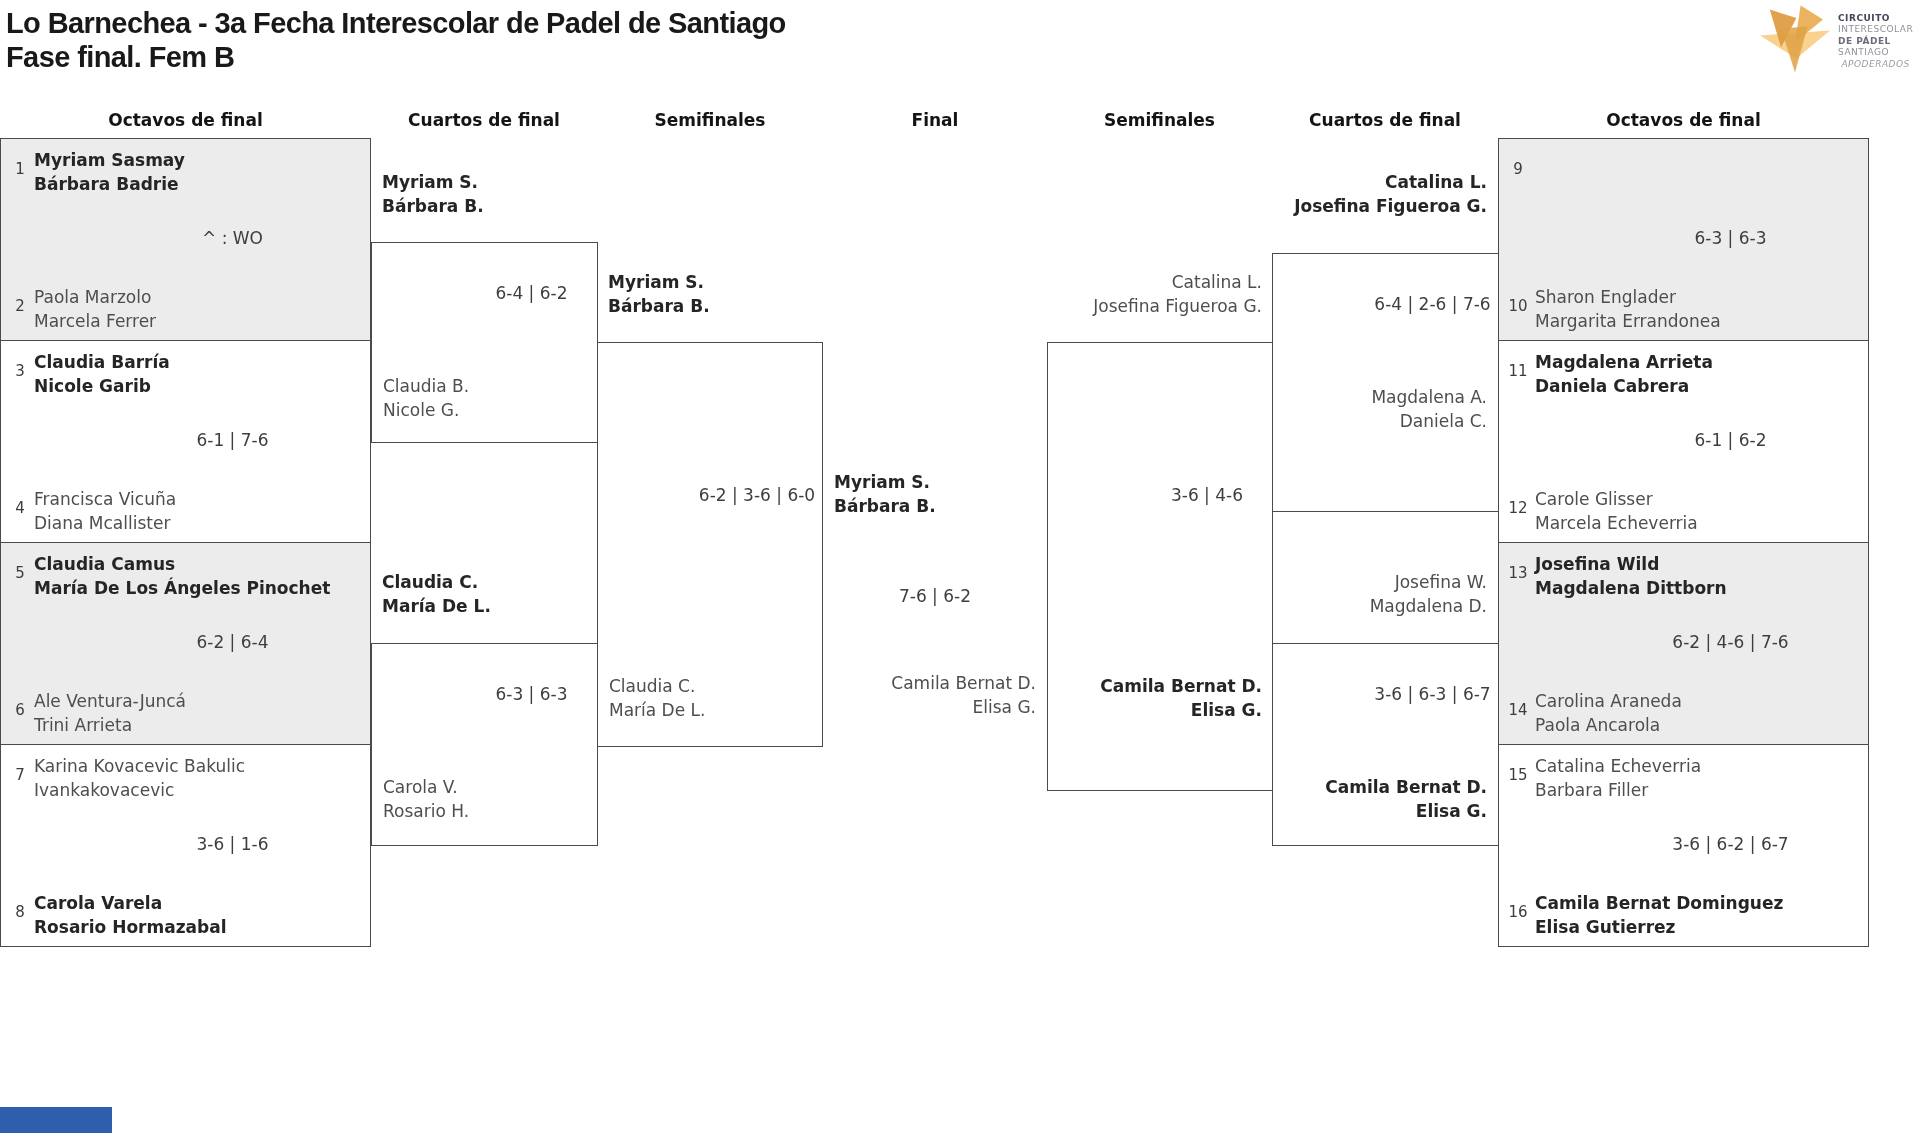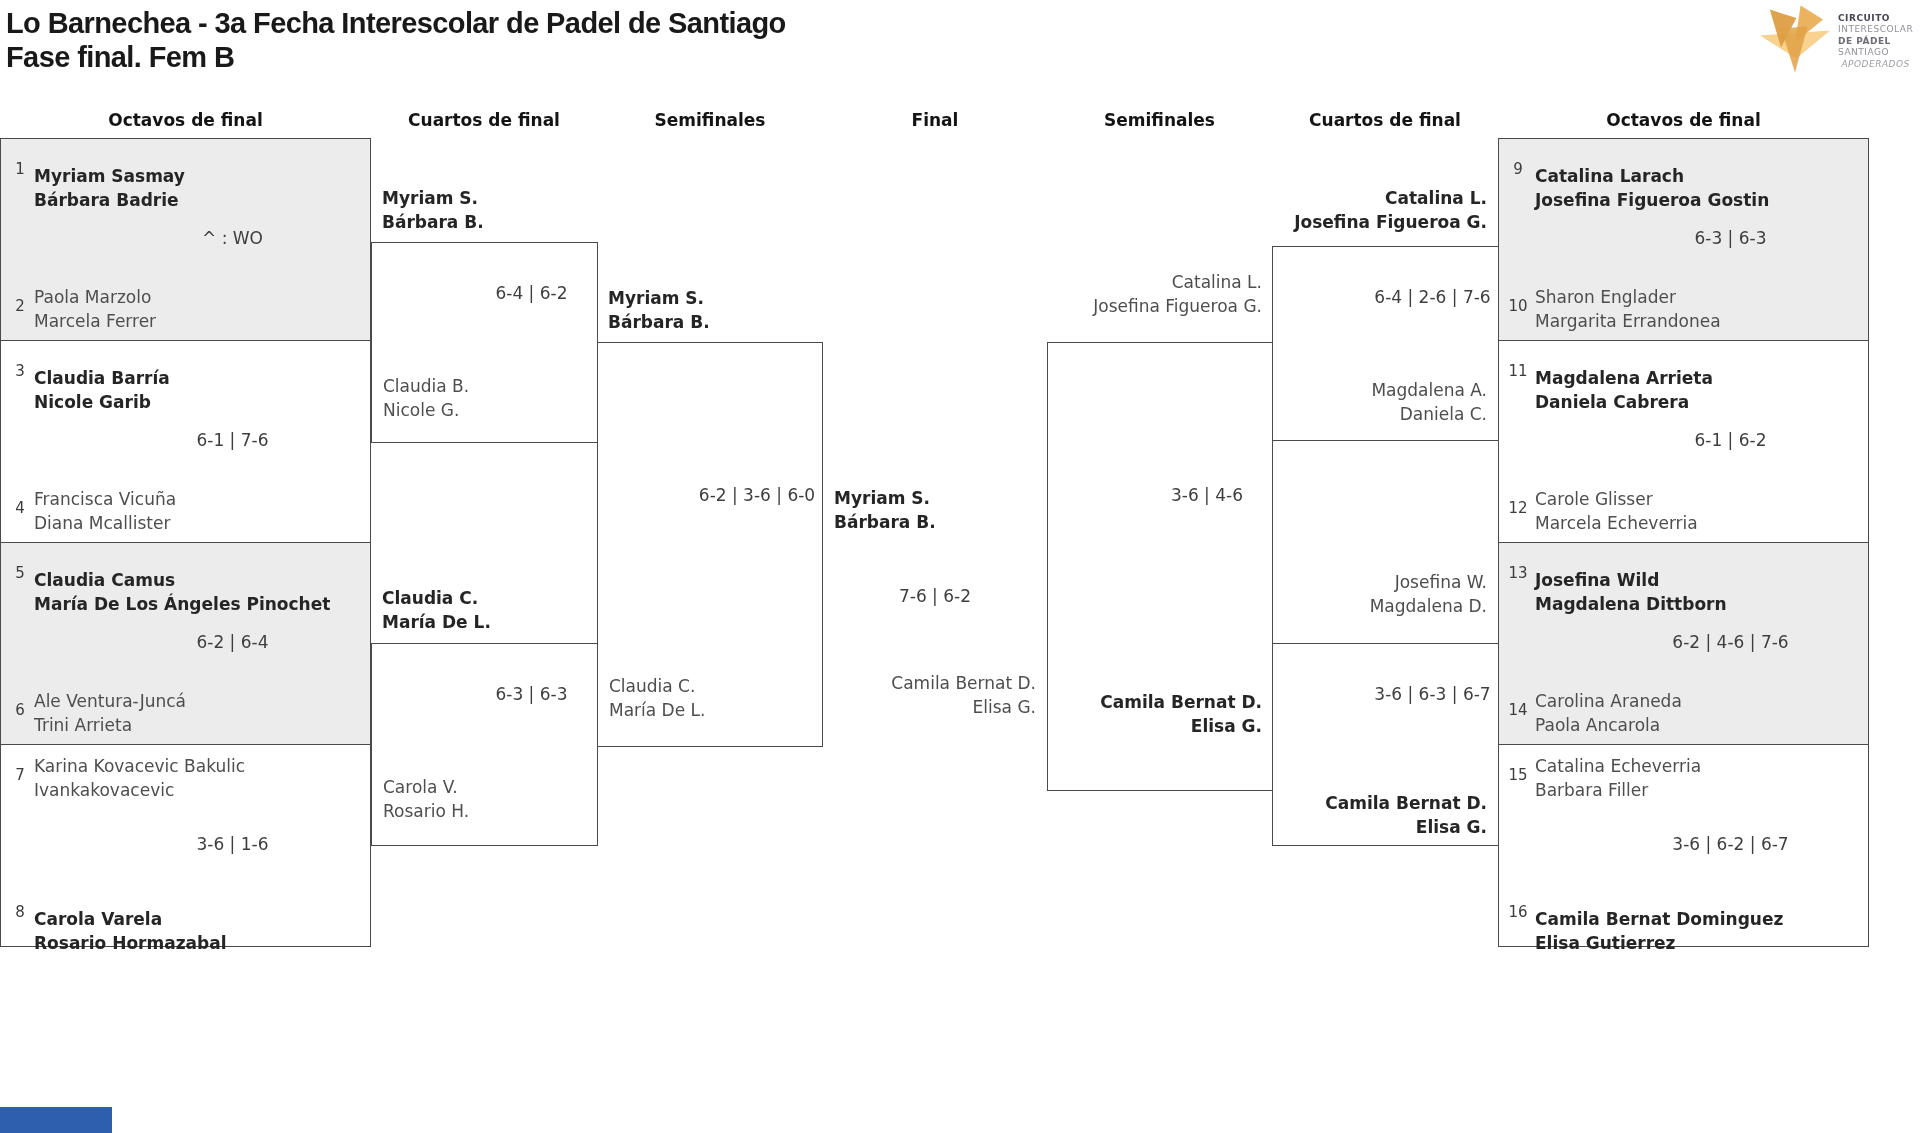--- a/index.html
+++ b/index.html
@@ -24,21 +24,21 @@
   .hdr{position:absolute;top:110px;height:22px;font-size:17px;font-weight:700;color:#141414;text-align:center;}
   
   .obox{position:absolute;width:371px;height:203px;border:1px solid #4a4a4a;box-sizing:border-box;background:#ffffff;}
   .obox.gray{background:#ececec;}
   
   .rbox{position:absolute;border:1px solid #4a4a4a;box-sizing:border-box;background:transparent;}
   
   .seed{position:absolute;width:26px;text-align:center;font-size:15px;color:#3c3c3c;}
   .lbl{position:absolute;font-size:17px;line-height:24px;white-space:nowrap;}
   .reg{font-weight:400;color:#4e4e4e;}
-  .win{font-weight:700;color:#252525;margin-top:16px;}
+  .win{font-weight:700;color:#252525;}
   .right{text-align:right;}
   .score{position:absolute;left:0;width:100%;text-align:center;font-size:17px;color:#3e3e3e;white-space:nowrap;padding-left:47px;}
   .score-free{position:absolute;text-align:center;font-size:17px;color:#3e3e3e;white-space:nowrap;}
   
   .bottom-bar{position:absolute;left:0;top:1107px;width:112px;height:26px;background:#2e5fae;}
 </style>
 </head>
 <body>
 
 <div class="title">
@@ -179,21 +179,21 @@
   <div class="lbl win right" style="left:10px;right:10px;top:331px;width:auto">
     <div>Camila Bernat D.</div>
       <div>Elisa G.</div>
   </div>
 </div>
 
 <div class="lbl win right" style="left:1272px;top:170px;width:215px">
   <div>Catalina L.</div>
     <div>Josefina Figueroa G.</div>
 </div>
-<div class="rbox" style="left:1272px;top:246px;width:227px;height:195px">
+<div class="rbox" style="left:1272px;top:253px;width:227px;height:259px">
   <div class="score" style="top:40px">6-4 | 2-6 | 7-6</div>
   <div class="lbl reg right" style="left:10px;right:11px;top:131px;width:auto">
     <div>Magdalena A.</div>
       <div>Daniela C.</div>
   </div>
 </div>
 
 <div class="lbl reg right" style="left:1272px;top:570px;width:215px">
   <div>Josefina W.</div>
     <div>Magdalena D.</div>
@@ -201,24 +201,20 @@
 <div class="rbox" style="left:1272px;top:643px;width:227px;height:203px">
   <div class="score" style="top:40px">3-6 | 6-3 | 6-7</div>
   <div class="lbl win right" style="left:10px;right:11px;top:131px;width:auto">
     <div>Camila Bernat D.</div>
       <div>Elisa G.</div>
   </div>
 </div>
 
 <div class="obox gray" style="left:1498px;top:138px">
   <div class="seed" style="left:6px;top:21px">9</div>
-  <div class="lbl win" style="left:36px;top:9px">
-    <div>Catalina Larach</div>
-      <div>Josefina Figueroa Gostin</div>
-  </div>
   <div class="score" style="top:89px">6-3 | 6-3</div>
   <div class="lbl reg" style="left:36px;top:146px">
     <div>Sharon Englader</div>
       <div>Margarita Errandonea</div>
   </div>
   <div class="seed" style="left:6px;top:158px">10</div>
 </div>
 
 <div class="obox" style="left:1498px;top:340px">
   <div class="seed" style="left:6px;top:21px">11</div>

